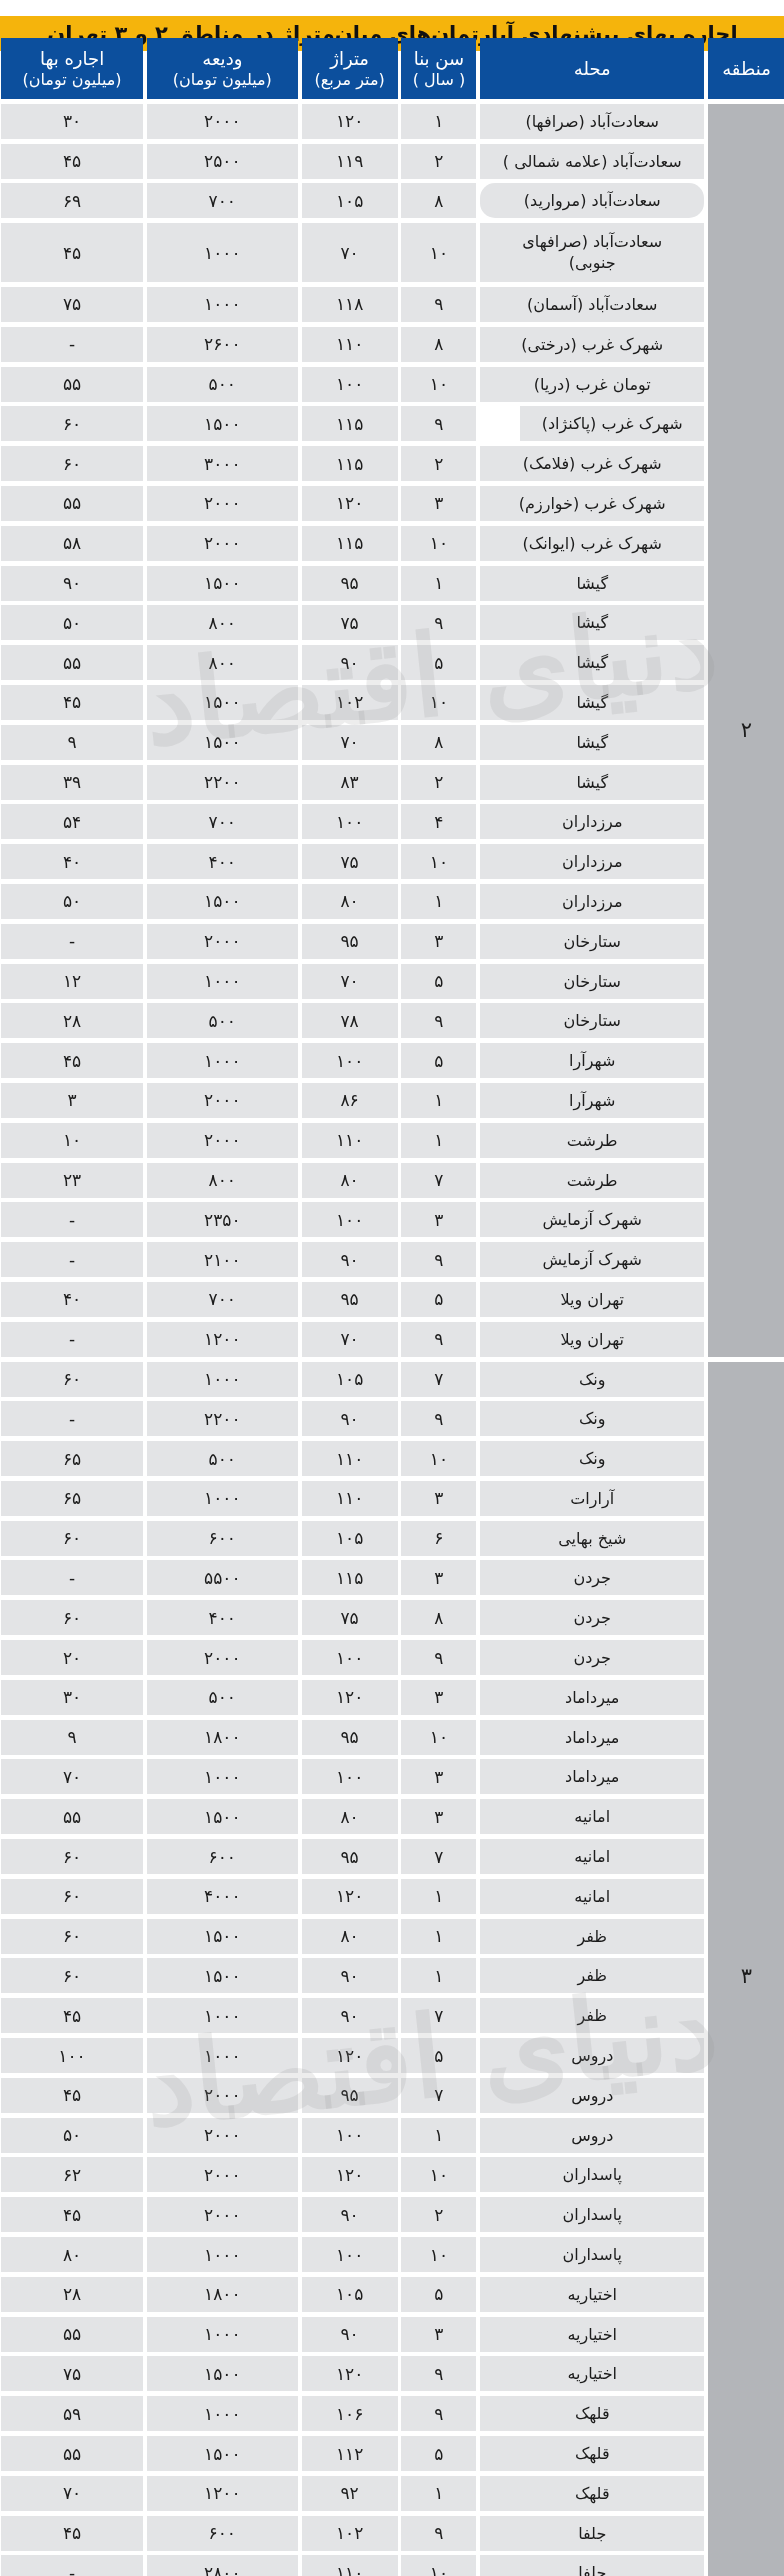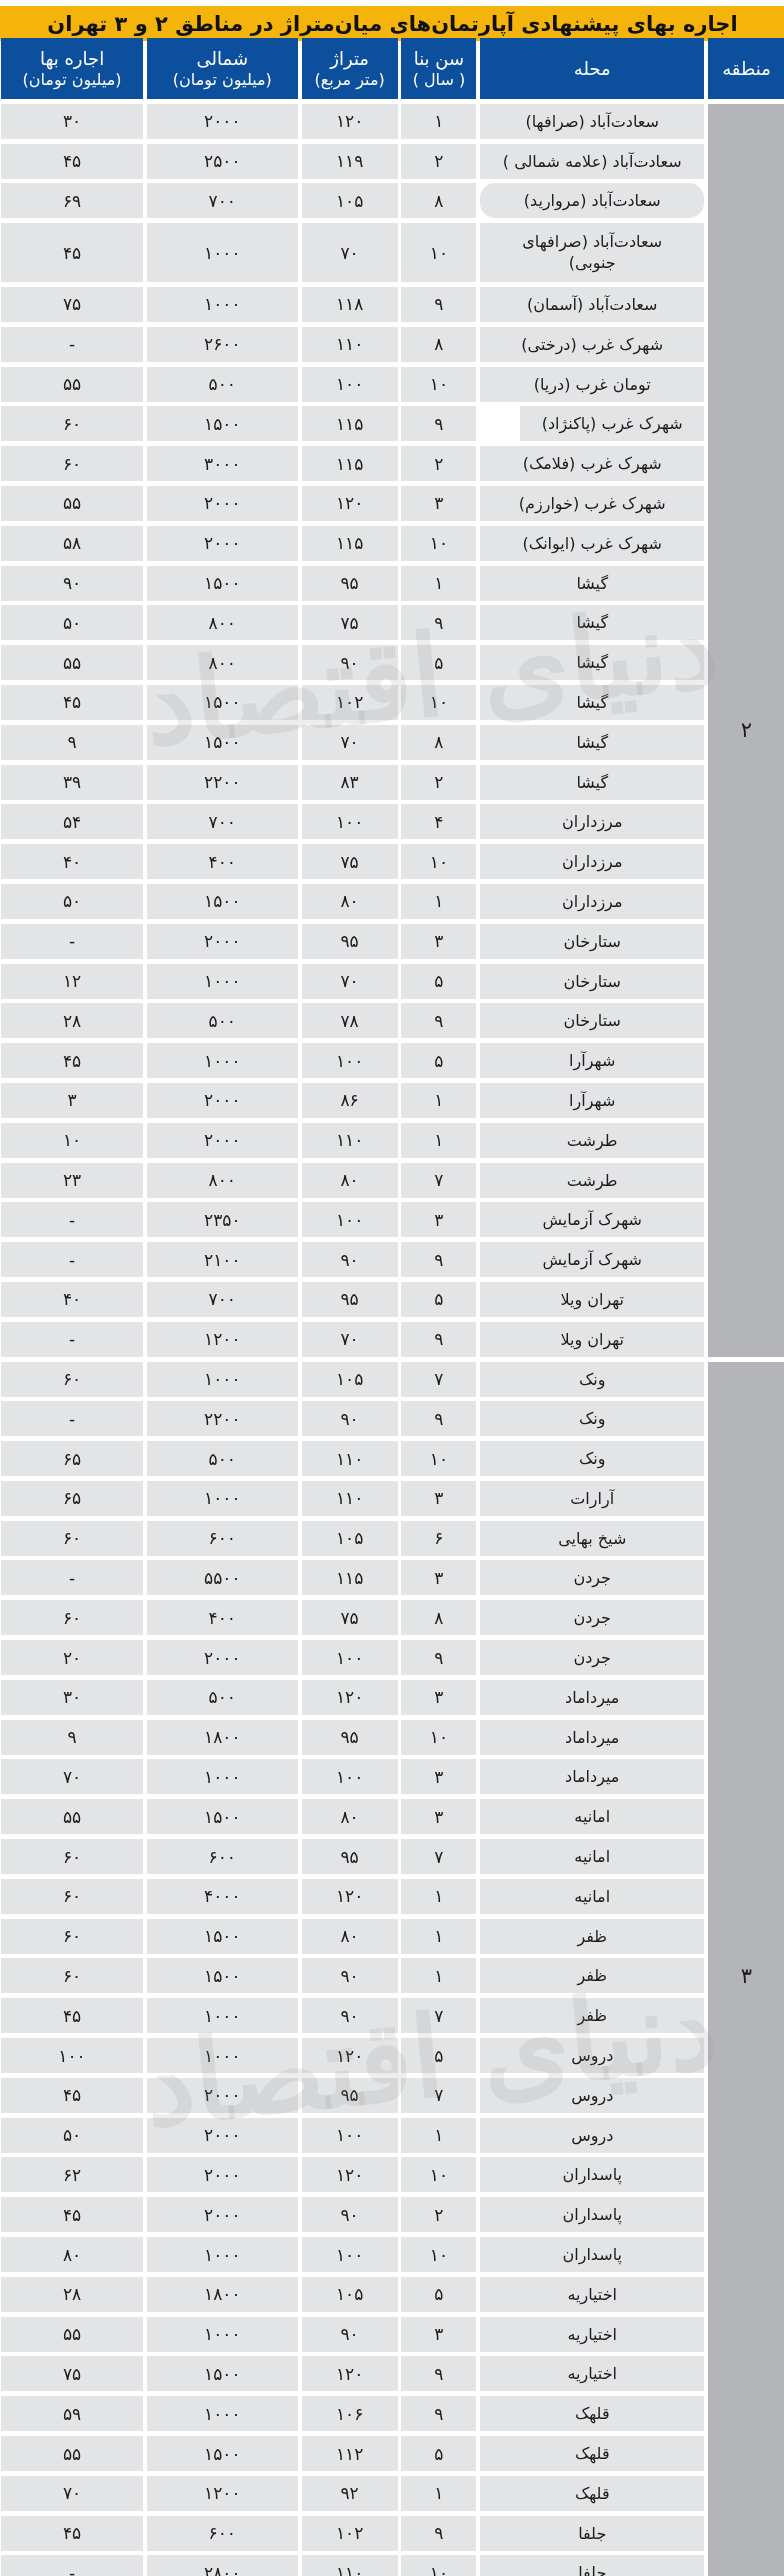--- a/index.html
+++ b/index.html
@@ -1,18 +1,18 @@
 <!DOCTYPE html>
 <html><head>
 <meta charset="utf-8">
 <style>
   html, body { margin: 0; padding: 0; background: #ffffff; }
   body { width: 785px; height: 2576px; position: relative; overflow: hidden;
          font-family: "DejaVu Sans", "Liberation Sans", sans-serif; color: #1c1c1c; }
-  .title-bar { position: absolute; left: 0; top: 6px; width: 785px; height: 35px;
+  .title-bar { position: absolute; left: 0; top: 16px; width: 785px; height: 35px;
                background: #f5b40c; display: flex; align-items: center; justify-content: center;
                direction: rtl; }
   .title-text { font-size: 21px; font-weight: bold; color: #111; white-space: nowrap; }
   .grid { position: absolute; left: 0; top: 38px; width: 785px; display: grid; direction: rtl;
           grid-template-columns: 77px 224px 75px 96px 151px 142px;
           column-gap: 3.8px; row-gap: 4.8px; }
   .row { display: contents; }
   .hcell { background: #0c4f9d; color: #ffffff; display: flex; flex-direction: column;
            align-items: center; justify-content: center; text-align: center; line-height: 1.2; }
   .hcell .l1 { font-size: 18px; white-space: nowrap; }
@@ -45,21 +45,21 @@
     </div>
     <div class="hcell">
       <span class="l1">سن بنا</span>
       <span class="l2">( سال )</span>
     </div>
     <div class="hcell">
       <span class="l1">متراژ</span>
       <span class="l2">(متر مربع)</span>
     </div>
     <div class="hcell">
-      <span class="l1">شمالی</span>
+      <span class="l1">ودیعه</span>
       <span class="l2">(میلیون تومان)</span>
     </div>
     <div class="hcell">
       <span class="l1">اجاره بها</span>
       <span class="l2">(میلیون تومان)</span>
     </div>
   </div>
 <div class="cell region" style="grid-area: 2 / 1 / span 31;">۲</div>
     <div class="cell region" style="grid-area: 33 / 1 / span 31;">۳</div>
     <div class="row"><div class="cell neighborhood" style="grid-area: 2 / 2;">سعادت‌آباد (صرافها)</div><div class="cell age" style="grid-area: 2 / 3;">۱</div><div class="cell area" style="grid-area: 2 / 4;">۱۲۰</div><div class="cell deposit" style="grid-area: 2 / 5;">۲۰۰۰</div><div class="cell rent" style="grid-area: 2 / 6;">۳۰</div></div>

